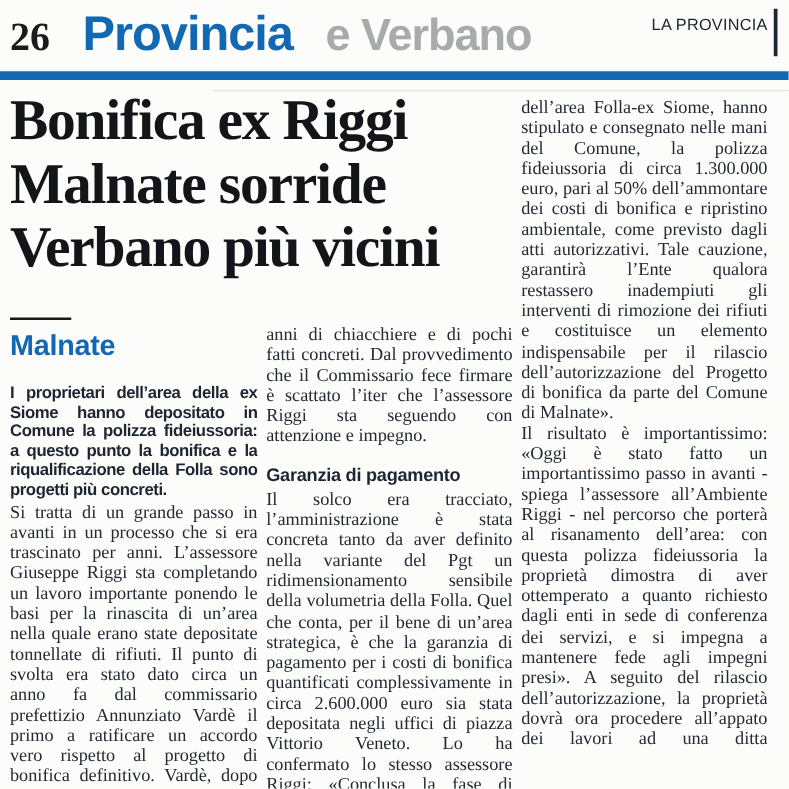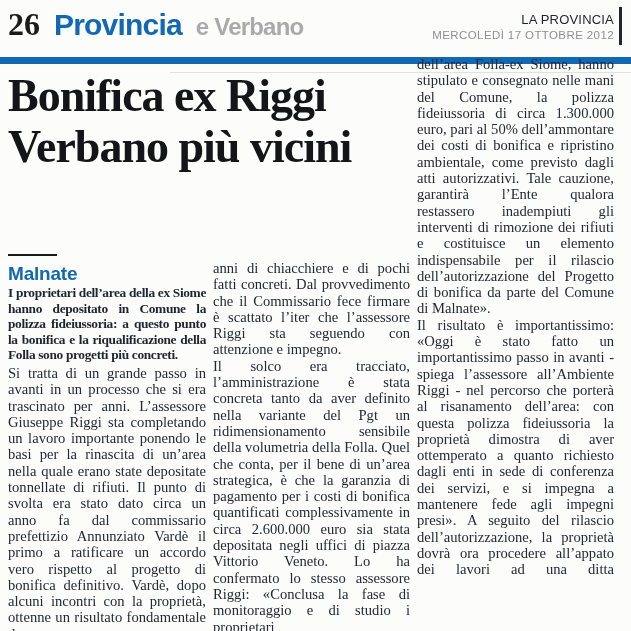--- a/index.html
+++ b/index.html
@@ -3,78 +3,79 @@
 <meta charset="utf-8">
 <style>
   html,body { margin:0; padding:0; }
   body { background:#ffffff; }
   .page {
     position:relative; width:631px; height:631px;
     background:#fcfcfa; overflow:hidden;
     font-family:"Liberation Serif", serif;
   }
   
-  .header-left { position:absolute; left:8px; top:6px; display:flex; align-items:baseline; gap:14px; }
+  .header-left { position:absolute; left:8px; top:6px; display:flex; align-items:baseline; gap:26px; }
   .page-number { font-family:"Liberation Serif",serif; font-weight:700; font-size:32px; color:#1b1b1b; }
-  .section-title { font-family:"Liberation Sans",sans-serif; font-weight:700; font-size:30px; letter-spacing:-0.8px; color:#1268b3; }
-  .section-subtitle { font-family:"Liberation Sans",sans-serif; font-weight:700; font-size:24px; letter-spacing:-0.8px; color:#a9aaac; }
+  .section-title { font-family:"Liberation Sans",sans-serif; font-weight:700; font-size:39px; letter-spacing:-0.8px; color:#1268b3; }
+  .section-subtitle { font-family:"Liberation Sans",sans-serif; font-weight:700; font-size:36px; letter-spacing:-0.8px; color:#a9aaac; }
   .masthead { position:absolute; right:17px; top:12px; text-align:right; font-family:"Liberation Sans",sans-serif; }
   .masthead-title { font-weight:400; font-size:13px; color:#1c2430; letter-spacing:0.2px; }
   .masthead-date { font-size:11.5px; color:#8c8f94; letter-spacing:0.4px; margin-top:2px; }
   .masthead-bar { position:absolute; right:9px; top:7px; width:3px; height:38px; background:#22262e; }
   .section-rule { position:absolute; left:0; top:57px; width:631px; height:7px; background:#1268b3; }
   .hairline { position:absolute; left:170px; top:72px; width:461px; height:1px; background:#e0e1e1; }
   
   .headline { position:absolute; left:8px; top:70px; width:410px; font-family:"Liberation Serif",serif; font-weight:700; font-size:46px; line-height:51px; letter-spacing:-1px; color:#141519; }
   
   .col { position:absolute; overflow:hidden; }
   .col-1 { left:8px;  top:252px; width:198px; height:379px; }
   .col-2 { left:213px; top:260px; width:197px; height:371px; }
-  .col-3 { left:417px; top:56px;  width:197px; height:522px; }
+  .col-3 { left:417px; top:78px;  width:197px; height:522px; }
   .kicker-rule { width:49px; height:2px; background:#1a1a1a; margin:2px 0 7px 0; }
-  .kicker { font-family:"Liberation Sans",sans-serif; font-weight:700; font-size:19px; letter-spacing:-0.2px; color:#1268b3; margin-bottom:0; }
-  .lead { font-family:Liberation Serif, serif; font-weight:700; font-size:13.4px; line-height:15.6px; letter-spacing:-0.35px; color:#1d2531; text-align:justify; margin:0 0 2px 0; hyphens:auto; }
+  .kicker { font-family:"Liberation Sans",sans-serif; font-weight:700; font-size:23px; letter-spacing:-0.2px; color:#1268b3; margin-bottom:16px; }
+  .lead { font-family:Liberation Sans, sans-serif; font-weight:700; font-size:13.4px; line-height:15.6px; letter-spacing:-0.35px; color:#1d2531; text-align:justify; margin:0 0 2px 0; hyphens:auto; }
   .body-p { font-family:"Liberation Serif",serif; font-size:14.6px; line-height:16.3px; color:#232a34; text-align:justify; margin:0; hyphens:auto; }
   .body-p .name { font-weight:400; }
   .subhead { font-family:"Liberation Sans",sans-serif; font-weight:700; font-size:14.5px; letter-spacing:-0.2px; color:#1d2531; margin:15px 0 3px 0; }
 </style>
 </head>
 <body>
 
 <div class="page">
 
   <div class="header-left">
     <span class="page-number">26</span>
     <span class="section-title">Provincia</span>
     <span class="section-subtitle">e Verbano</span>
   </div>
 
   <div class="masthead">
     <div class="masthead-title">LA PROVINCIA</div>
-    <div class="masthead-date">MERCOLEDÌ 17 OTTOBRE 2012</div>
   </div>
   <div class="masthead-bar"></div>
 
   <div class="section-rule"></div>
   <div class="hairline"></div>
 
   <div class="headline">
     <div>Bonifica ex Riggi</div>
+    <div>Malnate sorride</div>
     <div>Verbano più vicini</div>
   </div>
 
   <div class="col col-1">
     <div class="kicker-rule"></div>
     <div class="kicker">Malnate</div>
     <p class="lead">I proprietari dell’area della ex Siome hanno depositato in Comune la polizza fideiussoria: a questo punto la bonifica e la riqualificazione della Folla sono progetti più concreti.</p>
     <p class="body-p"><span>Si tratta di un grande passo in avanti in un processo che si era trascinato per anni. L’assessore </span><span class="name">Giuseppe Riggi</span><span> sta completando un lavoro importante ponendo le basi per la rinascita di un’area nella quale erano state depositate tonnellate di rifiuti. Il punto di svolta era stato dato circa un anno fa dal commissario prefettizio </span><span class="name">Annunziato Vardè</span><span> il primo a ratificare un accordo vero rispetto al progetto di bonifica definitivo. Vardè, dopo alcuni incontri con la proprietà, ottenne un risultato fondamentale dopo</span></p>
   </div>
 
   <div class="col col-2">
     <p class="body-p">anni di chiacchiere e di pochi fatti concreti. Dal provvedimento che il Commissario fece firmare è scattato l’iter che l’assessore Riggi sta seguendo con attenzione e impegno.</p>
+    <div class="subhead">Garanzia di pagamento</div>
     <p class="body-p">Il solco era tracciato, l’amministrazione è stata concreta tanto da aver definito nella variante del Pgt un ridimensionamento sensibile della volumetria della Folla. Quel che conta, per il bene di un’area strategica, è che la garanzia di pagamento per i costi di bonifica quantificati complessivamente in circa 2.600.000 euro sia stata depositata negli uffici di piazza Vittorio Veneto. Lo ha confermato lo stesso assessore Riggi: «Conclusa la fase di monitoraggio e di studio i proprietari</p>
   </div>
 
   <div class="col col-3">
     <p class="body-p">dell’area Folla-ex Siome, hanno stipulato e consegnato nelle mani del Comune, la polizza fideiussoria di circa 1.300.000 euro, pari al 50% dell’ammontare dei costi di bonifica e ripristino ambientale, come previsto dagli atti autorizzativi. Tale cauzione, garantirà l’Ente qualora restassero inadempiuti gli interventi di rimozione dei rifiuti e costituisce un elemento indispensabile per il rilascio dell’autorizzazione del Progetto di bonifica da parte del Comune di Malnate».</p>
     <p class="body-p"><span>Il risultato è importantissimo: «Oggi è stato fatto un importantissimo passo in avanti - spiega l’assessore all’Ambiente Riggi - nel percorso che porterà al risanamento dell’area: con questa polizza fideiussoria la proprietà dimostra di aver ottemperato a quanto richiesto dagli enti in sede di conferenza dei servizi, e si impegna a mantenere fede agli impegni presi». A seguito del rilascio dell’autorizzazione, la proprietà dovrà ora procedere all’appato dei lavori ad una ditta specializzata per le attività di rimozione dei rifiuti. </span> </p>
   </div>
 
 </div>
 

